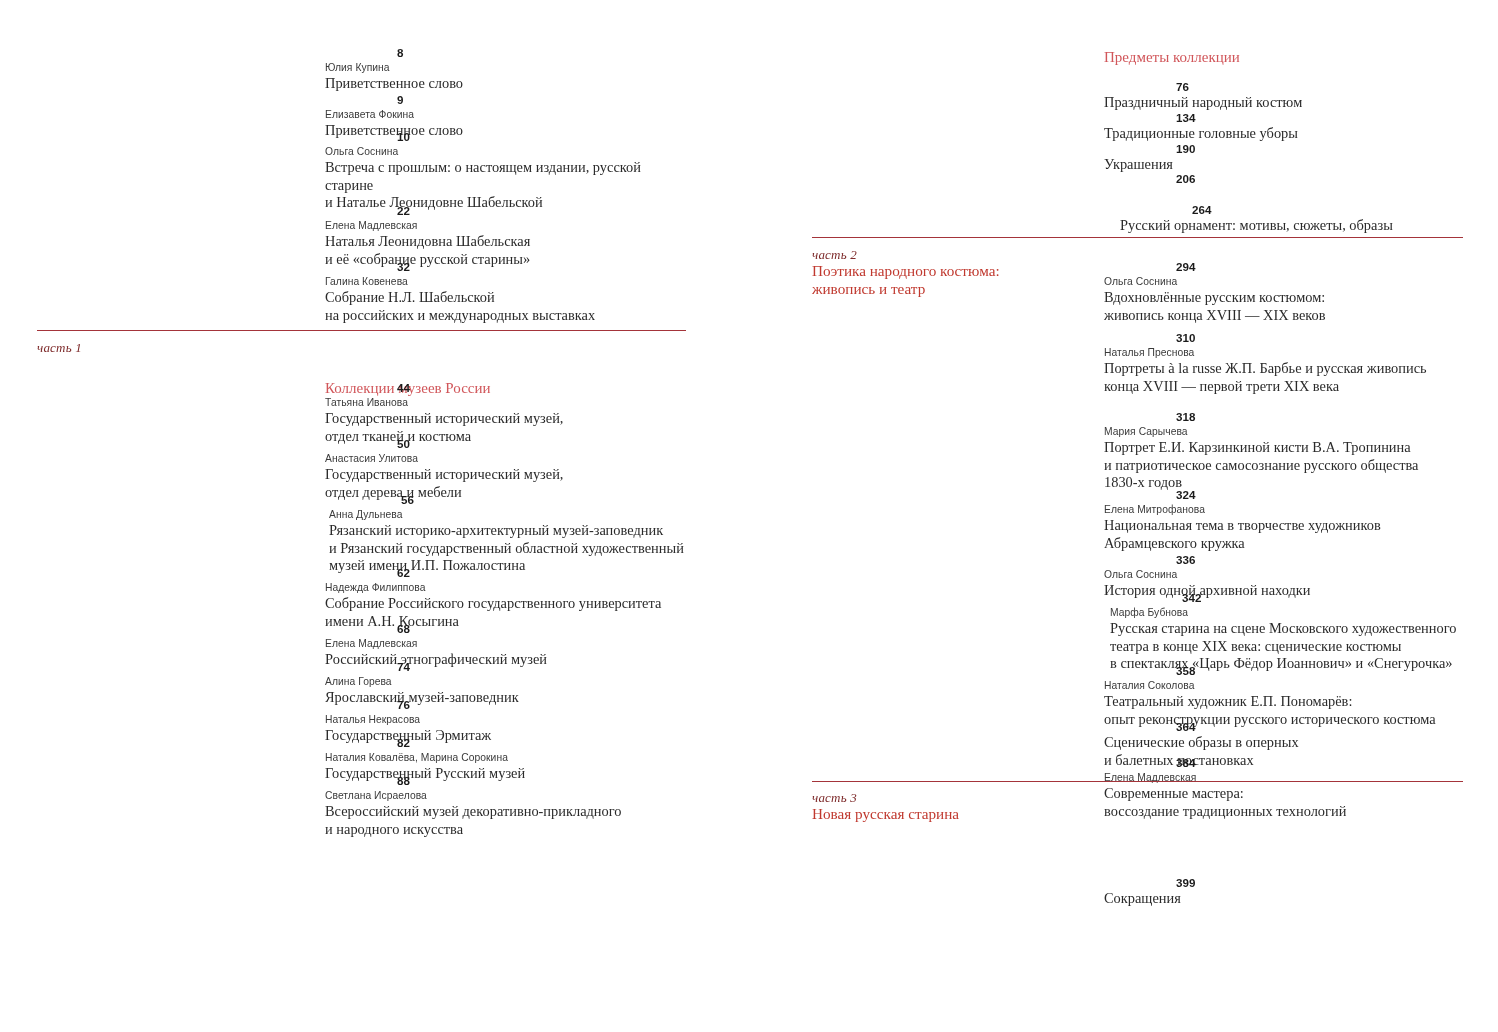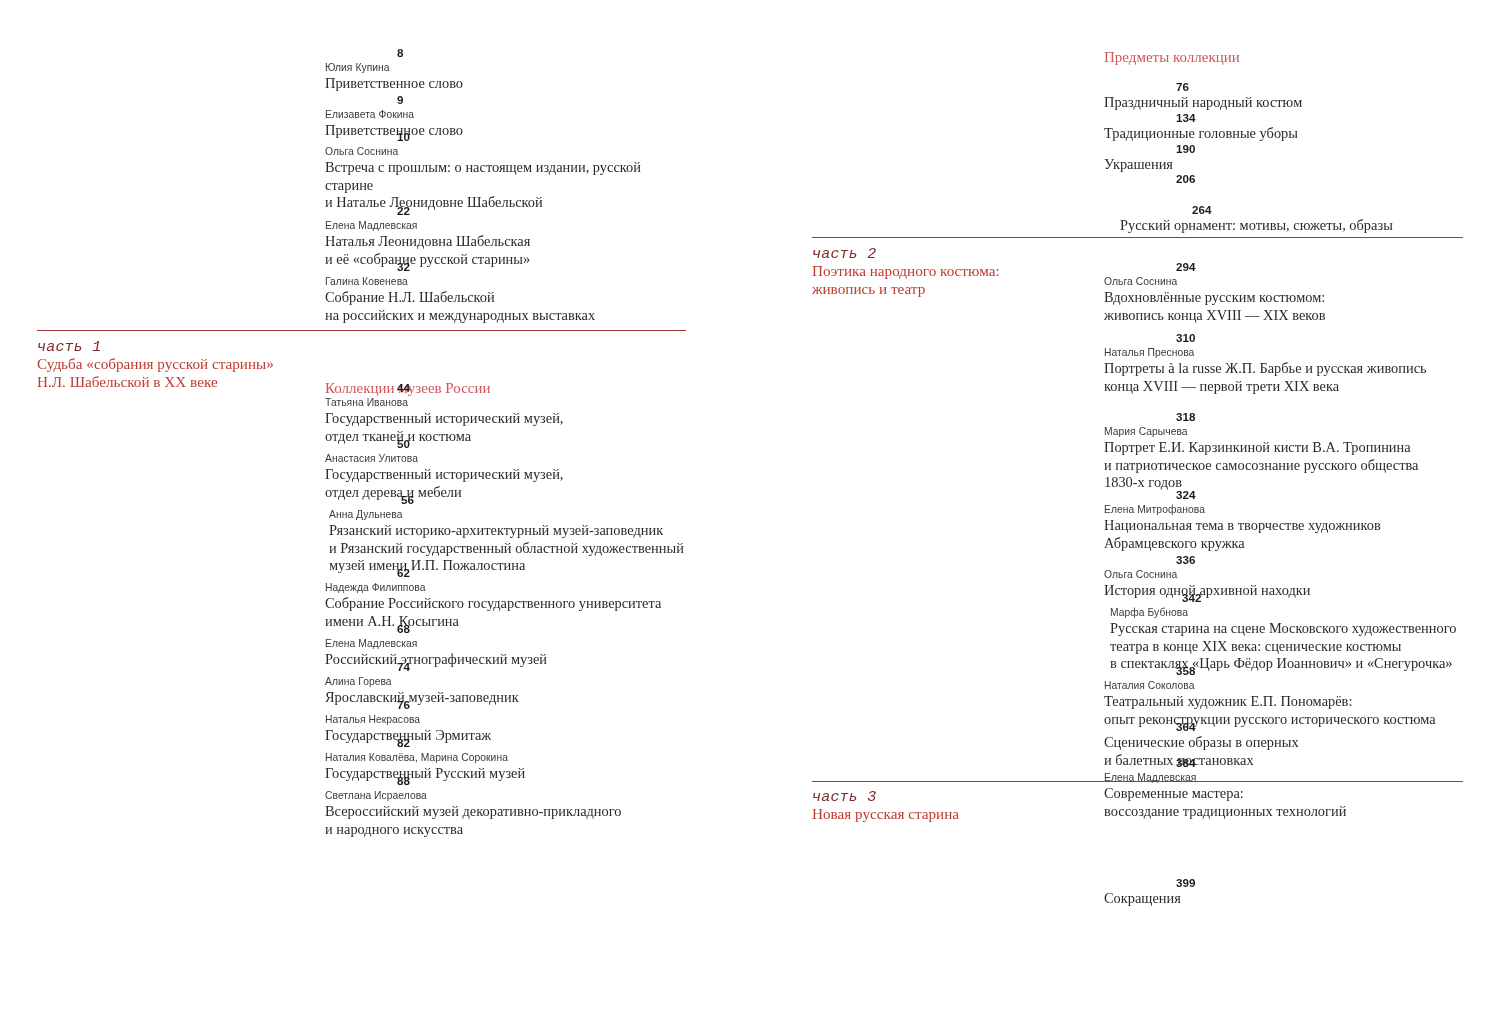--- a/index.html
+++ b/index.html
@@ -48,23 +48,23 @@
   }
   .page.left  .rule { left: 37px; width: 649px; }
   .page.right .rule { left: 63px; width: 651px; }
 
   
   .part-block {
     position: absolute;
     color: #c0392f;
   }
   .part-label {
-    font-family: Liberation Mono, monospace;
+    font-family: Liberation Serif, serif;
     font-style: italic;
-    font-size: 15px;
+    font-size: 13px;
     letter-spacing: .2px;
     line-height: 12px;
     color: #7e2b2b;
     margin-bottom: 1px;
   }
   .part-title {
     font-family: "Liberation Serif", "DejaVu Serif", serif;
     font-size: 15.2px;
     line-height: 18.4px;
     color: #c0392f;
@@ -113,22 +113,20 @@
 </style>
 </head>
 <body>
 
 <div id="spread">
 
   <div class="page left">
     <div class="col captions">
         <div class="part-block" style="top: 342px; left: 0px;">
           <div class="part-label">часть 1</div>
-          <div class="part-title">Судьба «собрания русской старины»
-Н.Л. Шабельской в XX веке</div>
         </div>
       </div>
     <div class="col entries">
         <div class="entry" style="top: 45px; left: 0px;">
           <div class="num">8</div>
           <div class="author">Юлия Купина</div>
           <div class="title">Приветственное слово</div>
         </div>
         <div class="entry" style="top: 92px; left: 0px;">
           <div class="num">9</div>

